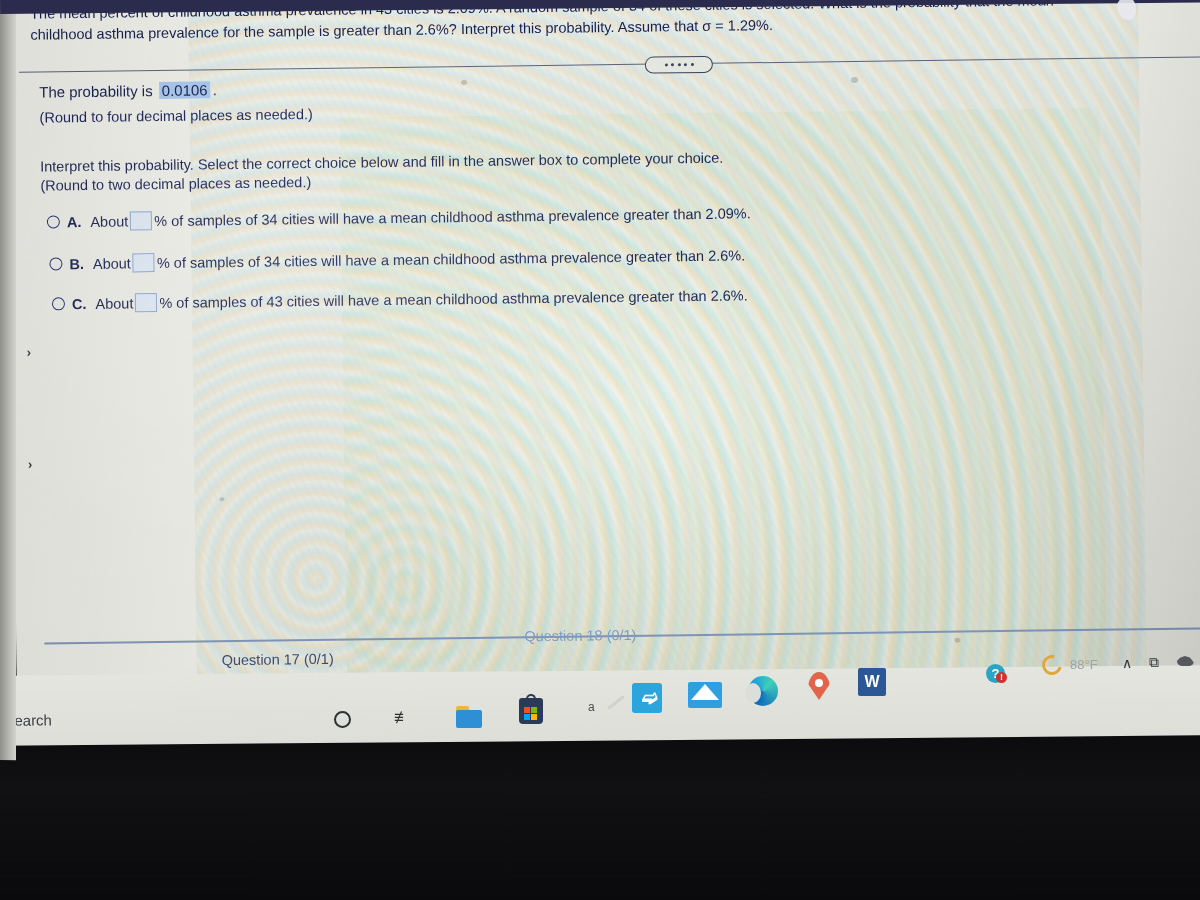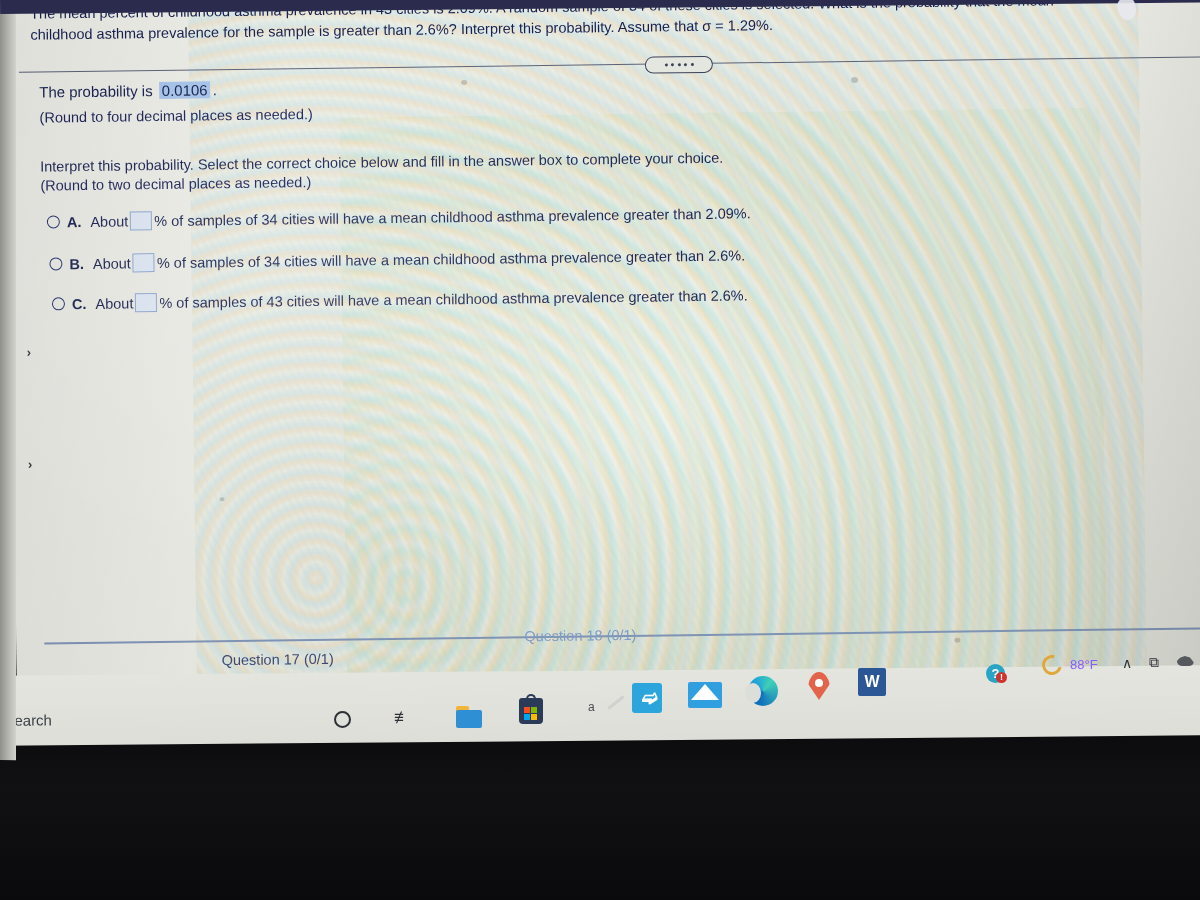--- a/index.html
+++ b/index.html
@@ -158,21 +158,21 @@
     background:conic-gradient(from 200deg,#0f6cbd 0deg,#21a3d8 120deg,#3fd0b7 200deg,#0f6cbd 360deg); }
   #tb-edge .notch { position:absolute; left:-3px; top:7px; width:16px; height:20px; background:#dcdfd9; border-radius:50%; }
   #tb-loc { left:808px; top:672px; width:22px; height:28px; background:#e2644a;
     border-radius:50% 50% 50% 50%/60% 60% 40% 40%; clip-path:polygon(50% 100%,0 42%,0 0,100% 0,100% 42%); }
   #tb-loc .dot { position:absolute; left:7px; top:7px; width:8px; height:8px; background:#fff; border-radius:50%; }
   #tb-word { left:858px; top:668px; width:28px; height:28px; background:#2b5797; border-radius:2px; color:#fff; font-size:16px; font-weight:bold; text-align:center; line-height:28px; }
 
   #tray-help { position:absolute; left:986px; top:664px; width:19px; height:19px; border-radius:50%; background:#2aa4c4; color:#fff; font-size:13px; font-weight:bold; text-align:center; line-height:19px; }
   #tray-help .badge { position:absolute; left:10px; top:8px; width:11px; height:11px; border-radius:50%; background:#d0322e; color:#fff; font-size:9px; line-height:11px; }
   #tray-weather { position:absolute; left:1042px; top:655px; width:20px; height:20px; border:3px solid #e0a83c; border-radius:50%; border-right-color:transparent; transform:rotate(-30deg); }
-  #tray-temp { position:absolute; left:1070px; top:657px; font-size:13px; color:#8b5cf6; }
+  #tray-temp { position:absolute; left:1070px; top:657px; font-size:13px; color:#a3a3a3; }
   #tray-caret { position:absolute; left:1122px; top:655px; font-size:14px; color:#2f3338; }
   #tray-cam { position:absolute; left:1149px; top:654px; font-size:14px; color:#2f3338; }
   #tray-cloud { position:absolute; left:1177px; top:655px; width:17px; height:11px; background:#55585d; border-radius:8px 8px 6px 6px; clip-path:polygon(0 100%,0 52%,18% 26%,46% 8%,76% 22%,90% 50%,100% 70%,100% 100%); }
 
   
   #glare {
     position:absolute; inset:0; pointer-events:none;
     background:radial-gradient(ellipse 760px 470px at 330px 300px, rgba(255,255,255,.14), rgba(0,0,0,0) 62%),
                linear-gradient(100deg, rgba(0,0,0,.07) 0%, rgba(0,0,0,0) 22%, rgba(0,0,0,0) 82%, rgba(0,0,0,.10) 100%);
   }

